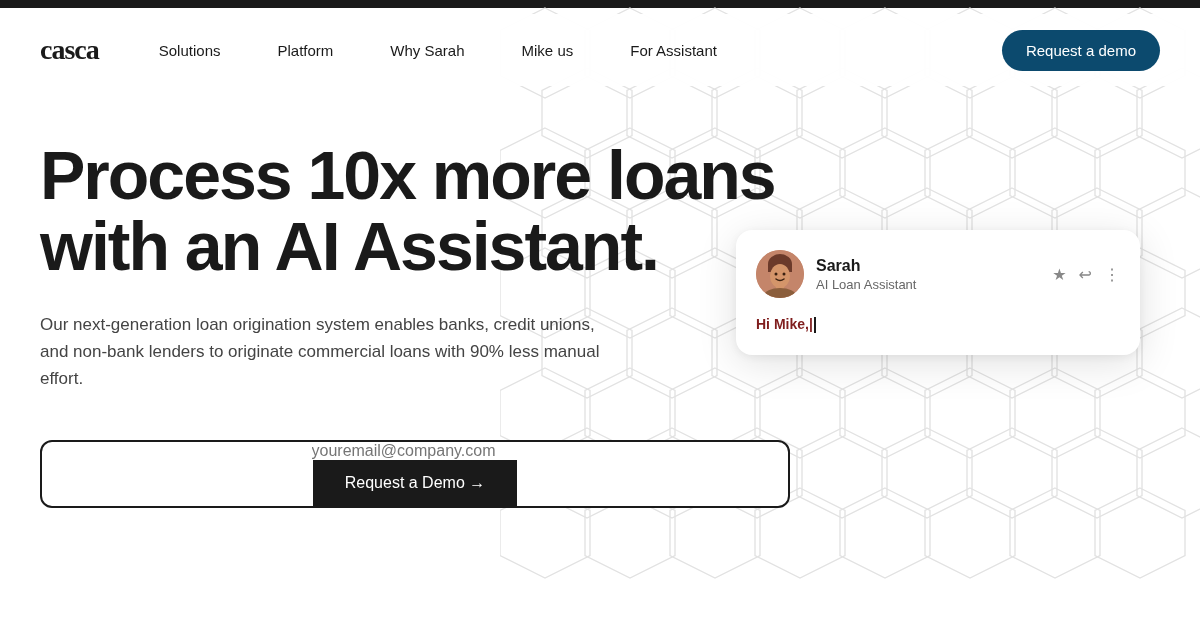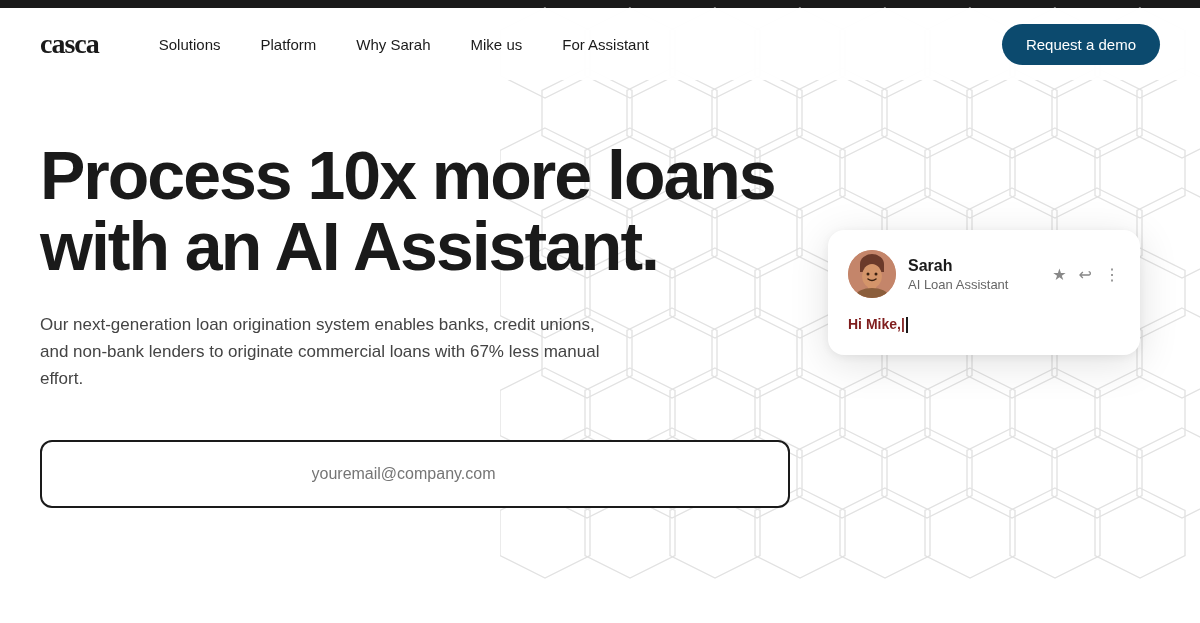--- a/index.html
+++ b/index.html
@@ -42,21 +42,21 @@
       position: absolute;
       top: 0;
       right: -20px;
       width: 720px;
       height: 623px;
     }
 
     
     .navbar {
       position: absolute;
-      top: 8px;
+      top: 14px;
       left: 0;
       right: 0;
       height: 72px;
       display: flex;
       align-items: center;
       padding: 0 40px;
       z-index: 10;
       background: rgba(255,255,255,0.95);
     }
 
@@ -65,21 +65,21 @@
       font-weight: 700;
       color: #1a1a1a;
       letter-spacing: -1px;
       margin-right: 60px;
       font-family: 'Georgia', serif;
     }
 
     .nav-links {
       display: flex;
       align-items: center;
-      gap: 40px;
+      gap: 57px;
       flex: 1;
     }
 
     .nav-link {
       font-size: 15px;
       color: #1a1a1a;
       text-decoration: none;
       font-weight: 400;
       cursor: pointer;
     }
@@ -164,21 +164,21 @@
       align-items: center;
       gap: 8px;
       font-family: inherit;
     }
 
     
     .chat-card {
       position: absolute;
       top: 230px;
       right: 60px;
-      width: 312px;
+      width: 404px;
       background: #ffffff;
       border-radius: 16px;
       box-shadow: 0 8px 40px rgba(0,0,0,0.12), 0 2px 8px rgba(0,0,0,0.06);
       padding: 20px;
       z-index: 20;
     }
 
     .chat-header {
       display: flex;
       align-items: center;
@@ -350,24 +350,25 @@
     <a class="nav-link">Platform</a>
     <a class="nav-link">Why Sarah</a>
     <a class="nav-link">Mike us</a>
     <a class="nav-link">For Assistant</a>
   </div>
   <button class="nav-cta">Request a demo</button>
 </nav>
 
 <main class="main-content">
   <h1 class="hero-title">Process 10x more loans with an AI Assistant.</h1>
-  <p class="hero-subtitle">Our next-generation loan origination system enables banks, credit unions, and non-bank lenders to originate commercial loans with 67% less manual effort.</p>
+  <p class="hero-subtitle">Our next-generation loan origination system enables banks, credit unions, and non-bank lenders to originate commercial loans with 90% less manual effort.</p>
 
   <div class="email-form">
     <input class="email-input" type="email" placeholder="youremail@company.com" style="">
+    <button class="form-cta">Request a Demo →</button>
   </div>
 </main>
 
 <div class="chat-card">
   <div class="chat-header">
     <div class="avatar">
       <svg class="avatar-svg" viewBox="0 0 48 48" xmlns="http://www.w3.org/2000/svg">
         <circle cx="24" cy="24" r="24" fill="#c4856a"></circle>
 
         <ellipse cx="24" cy="14" rx="12" ry="10" fill="#6b3a2a"></ellipse>

